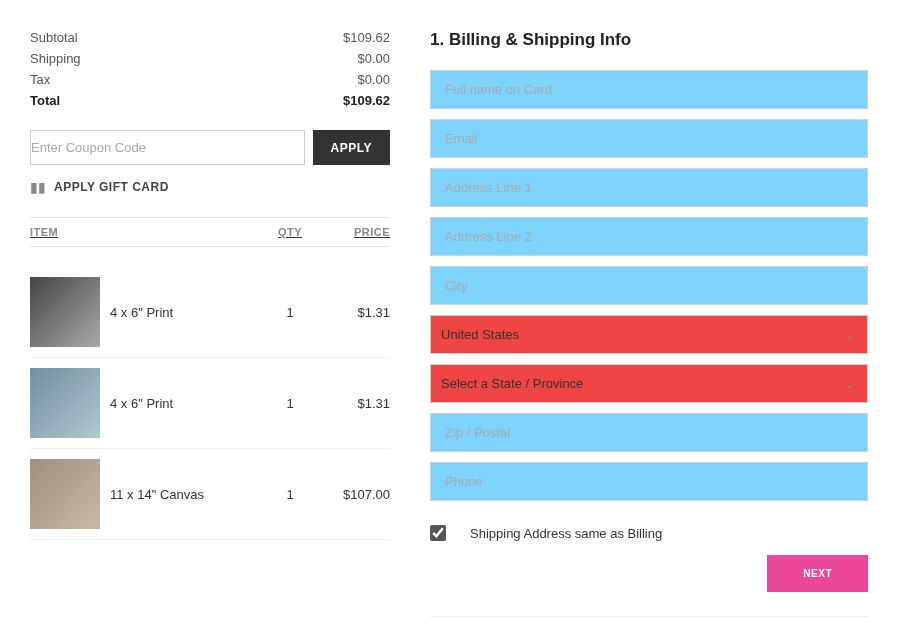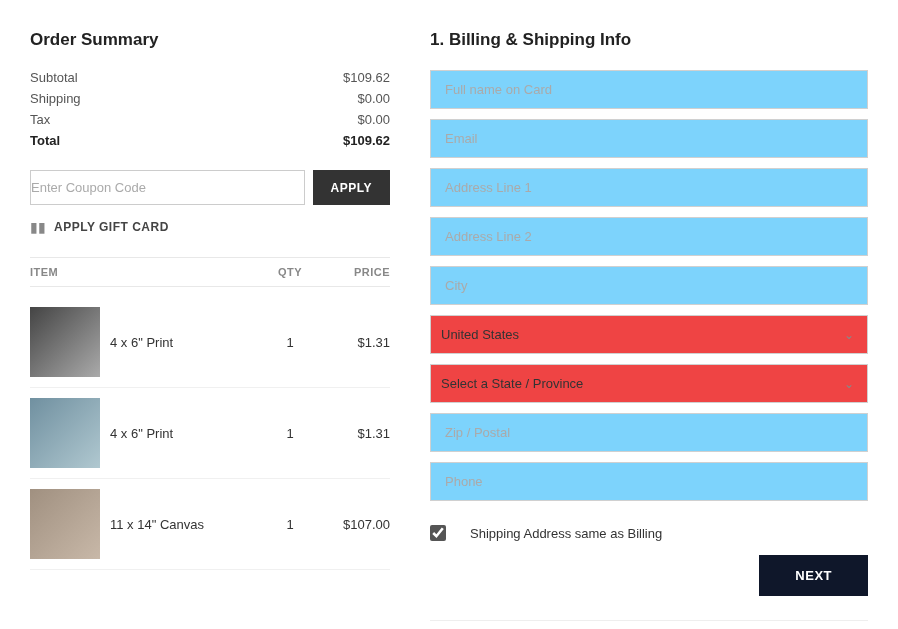--- a/index.html
+++ b/index.html
@@ -84,21 +84,22 @@
       letter-spacing: 0.5px;
       font-size: 12px;
       color: #444;
     }
     .items-table-header {
       display: grid;
       grid-template-columns: 1fr 60px 70px;
       border-top: 1px solid #e8e8e8;
       border-bottom: 1px solid #e8e8e8;
       padding: 8px 0;
-      margin-bottom: 10px;
+      margin-bottom: 20px;
+      text-decoration: underline;
     }
     .table-header-cell {
       font-size: 11px;
       font-weight: 600;
       letter-spacing: 0.5px;
       color: #888;
       text-transform: uppercase;
     }
     .table-header-cell.qty { text-align: center; }
     .table-header-cell.price { text-align: right; }
@@ -196,42 +197,41 @@
     .checkbox-label {
       font-size: 13px;
       color: #333;
     }
     .next-btn-row {
       display: flex;
       justify-content: flex-end;
       margin-bottom: 24px;
     }
     .next-btn {
-      background: #0f172a;
+      background: #ec4899;
       color: #fff;
       border: none;
       padding: 13px 36px;
-      font-size: 13px;
+      font-size: 10px;
       font-weight: 600;
       letter-spacing: 0.5px;
       cursor: pointer;
     }
     .divider {
       border: none;
       border-top: 1px solid #eee;
       margin: 8px 0;
     }
   </style>
 </head>
 <body>
 
 <div class="page-wrapper">
 
   <div class="left-panel">
-    <h2 class="section-title">Order Summary</h2>
 
     <div class="summary-row">
       <span>Subtotal</span>
       <span>$109.62</span>
     </div>
     <div class="summary-row">
       <span>Shipping</span>
       <span>$0.00</span>
     </div>
     <div class="summary-row">

